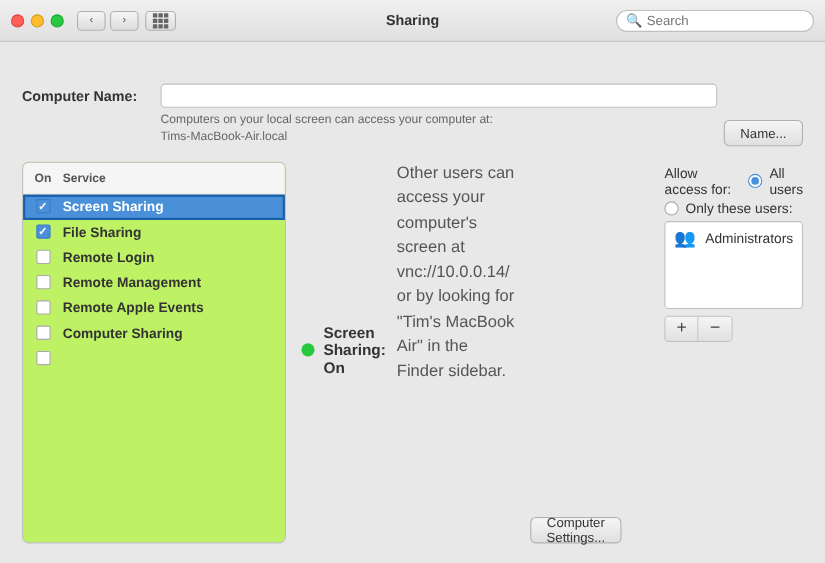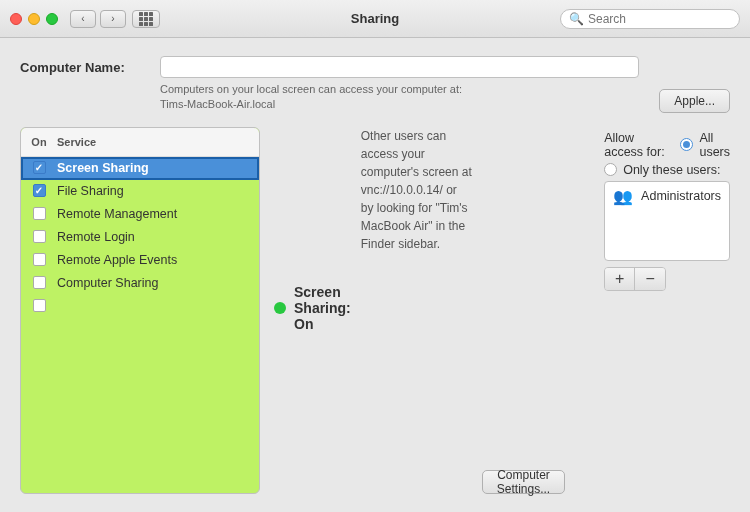--- a/index.html
+++ b/index.html
@@ -113,21 +113,22 @@
       height: calc(512px - 38px);
       display: flex;
       flex-direction: column;
       gap: 14px;
     }
 
     
     .computer-name-section {
       display: flex;
       align-items: flex-start;
-      gap: 20px;
+      gap: 6px;
+      margin-top: 20px;
     }
     .computer-name-label {
       font-size: 13px;
       font-weight: 600;
       color: #333;
       white-space: nowrap;
       padding-top: 4px;
       min-width: 120px;
     }
     .computer-name-right {
@@ -241,20 +242,21 @@
     .checkbox.checked::after {
       content: '✓';
       color: white;
       font-size: 10px;
       font-weight: bold;
     }
     .service-name {
       font-size: 12.5px;
       color: #333;
       padding-right: 8px;
+      font-weight: bold;
     }
 
     
     .detail-panel {
       flex: 1;
       display: flex;
       flex-direction: row;
       gap: 10px;
     }
     .status-row {
@@ -269,21 +271,21 @@
       border-radius: 50%;
       background: #28c840;
       flex-shrink: 0;
     }
     .status-title {
       font-size: 14px;
       font-weight: 600;
       color: #333;
     }
     .status-desc {
-      font-size: 12px;
+      font-size: 15px;
       color: #555;
       line-height: 1.5;
     }
     .computer-settings-btn {
       align-self: flex-end;
       height: 24px;
       padding: 0 14px;
       background: linear-gradient(to bottom, #f5f5f5, #e0e0e0);
       border: 1px solid #b0b0b0;
       border-radius: 5px;
@@ -423,21 +425,21 @@
 
   <div class="computer-name-section">
     <div class="computer-name-label">Computer Name:</div>
     <div class="computer-name-right">
       <input class="computer-name-input" type="text" value="" style="">
       <div class="computer-name-desc">
         <span>Computers on your local screen can access your computer at:</span><br>
         <span>Tims-MacBook-Air.local</span>
       </div>
     </div>
-    <button class="edit-btn">Apple...</button>
+    <button class="edit-btn">Name...</button>
   </div>
 
   <div class="content-area">
 
     <div class="sidebar">
       <div class="sidebar-header">
         <div class="sidebar-header-on">On</div>
         <div class="sidebar-header-service">Service</div>
       </div>
 
@@ -451,27 +453,27 @@
           <div class="sidebar-item">
             <div class="checkbox-cell">
               <div class="checkbox checked"></div>
             </div>
             <div class="service-name">File Sharing</div>
           </div>
           <div class="sidebar-item">
             <div class="checkbox-cell">
               <div class="checkbox"></div>
             </div>
+            <div class="service-name">Remote Login</div>
+          </div>
+          <div class="sidebar-item">
+            <div class="checkbox-cell">
+              <div class="checkbox"></div>
+            </div>
             <div class="service-name">Remote Management</div>
-          </div>
-          <div class="sidebar-item">
-            <div class="checkbox-cell">
-              <div class="checkbox"></div>
-            </div>
-            <div class="service-name">Remote Login</div>
           </div>
           <div class="sidebar-item">
             <div class="checkbox-cell">
               <div class="checkbox"></div>
             </div>
             <div class="service-name">Remote Apple Events</div>
           </div>
           <div class="sidebar-item">
             <div class="checkbox-cell">
               <div class="checkbox"></div>

